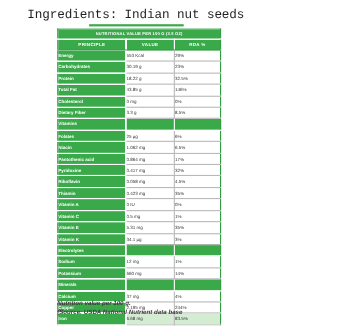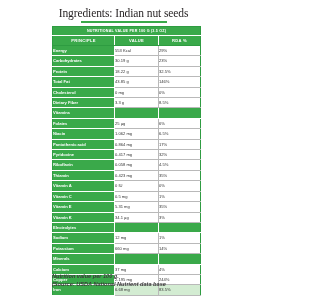--- a/index.html
+++ b/index.html
@@ -23,21 +23,21 @@
   
   .title-block {
     padding-top: 7px;
     text-align: center;
   }
   .title {
     font-size: 11.5px;
     color: #231f20;
     letter-spacing: -0.1px;
     white-space: nowrap;
-    font-family: Liberation Serif, serif;
+    font-family: Liberation Mono, monospace;
   }
   .title-rule {
     width: 86px;
     height: 1.6px;
     background: #3aa94a;
     margin: 2px auto 0 auto;
   }
   
   .table-wrap {
     position: absolute;

